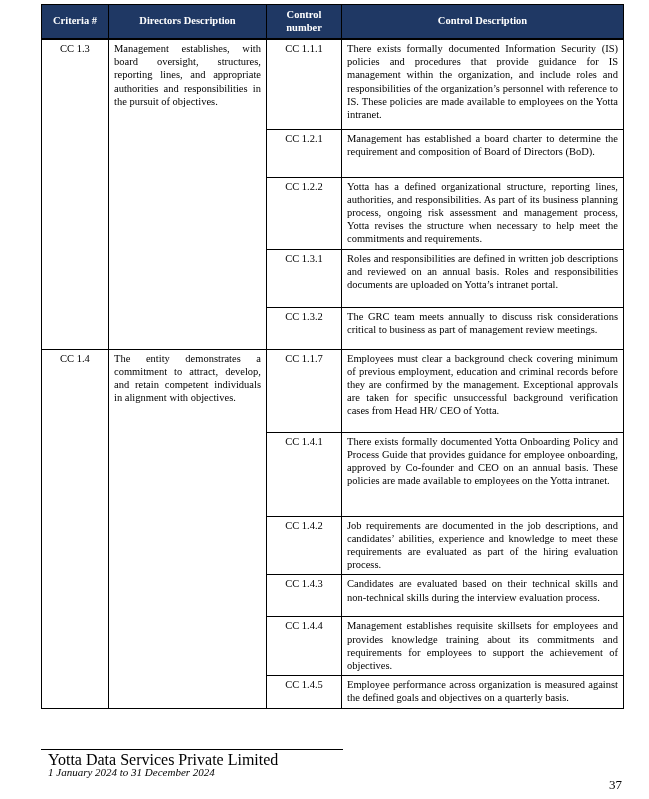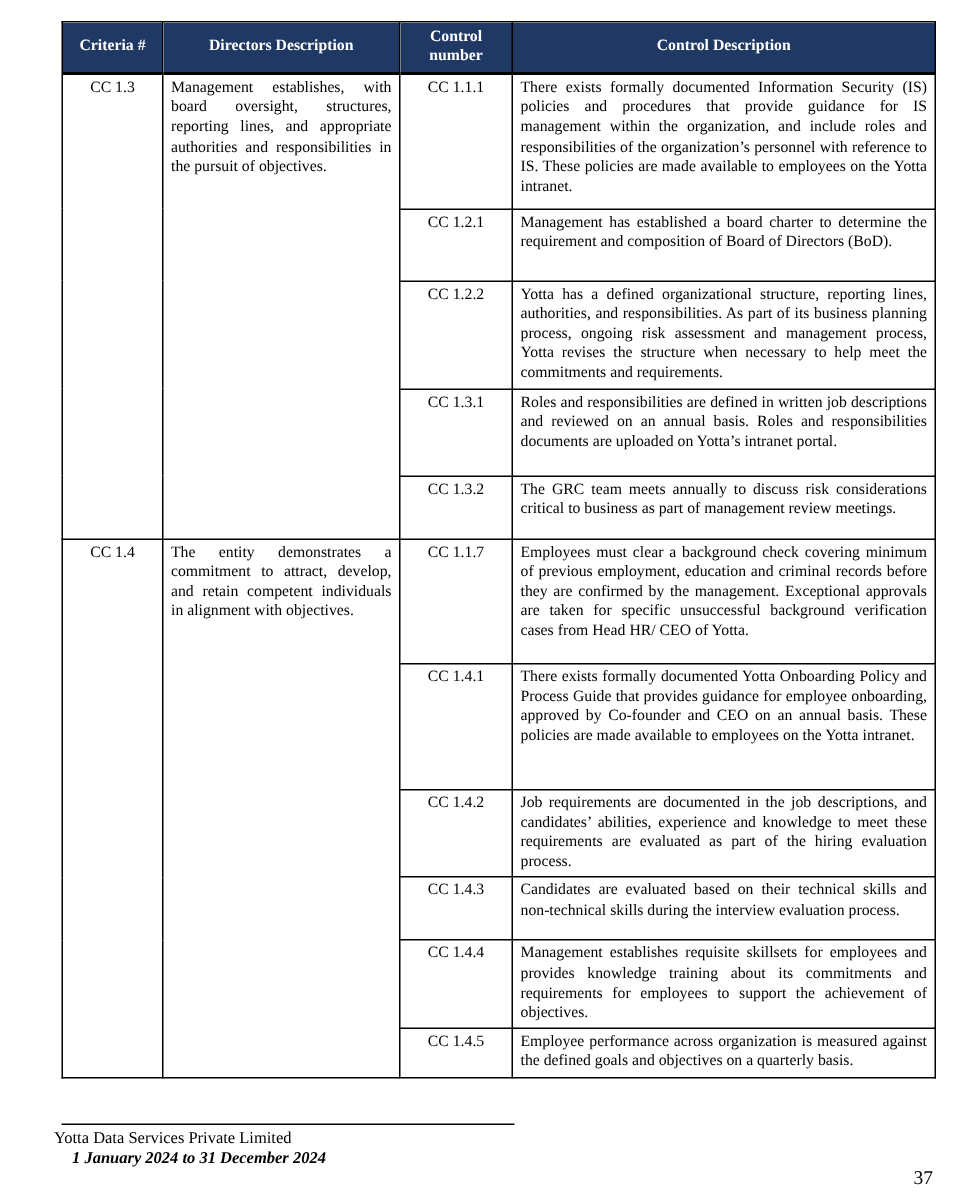--- a/index.html
+++ b/index.html
@@ -8,21 +8,21 @@
     width: 649px;
     height: 799px;
     background: #ffffff;
     font-family: "Liberation Serif", serif;
     color: #000000;
     overflow: hidden;
   }
   table.controls {
     position: absolute;
     left: 41px;
-    top: 14px;
+    top: 4px;
     width: 582px;
     border-collapse: collapse;
     table-layout: fixed;
     border-radius: 23px;
   }
   table.controls th, table.controls td {
     border: 1px solid #000000;
     vertical-align: top;
     overflow: hidden;
   }
@@ -48,33 +48,32 @@
   .footnote-rule {
     position: absolute;
     left: 41px;
     top: 749px;
     width: 302px;
     height: 0;
     border-top: 1.5px solid #000000;
   }
   .footer-company {
     position: absolute;
-    left: 36px;
+    left: 48px;
     top: 753px;
-    font-size: 11px;
+    font-size: 16px;
     line-height: 13px;
   }
   .footer-period {
     position: absolute;
     left: 48px;
     top: 766px;
     font-size: 11px;
     line-height: 13px;
     font-style: italic;
-    font-weight: bold;
   }
   .page-number {
     position: absolute;
     right: 27px;
     top: 777px;
     font-size: 13px;
   }
 </style>
 </head>
 <body>

